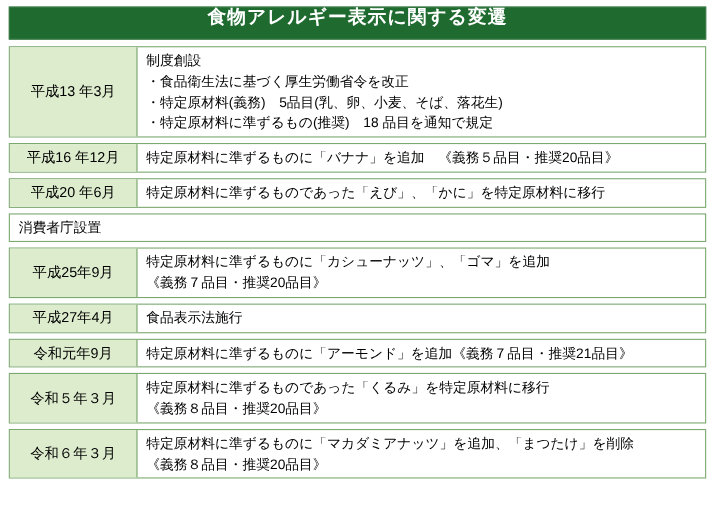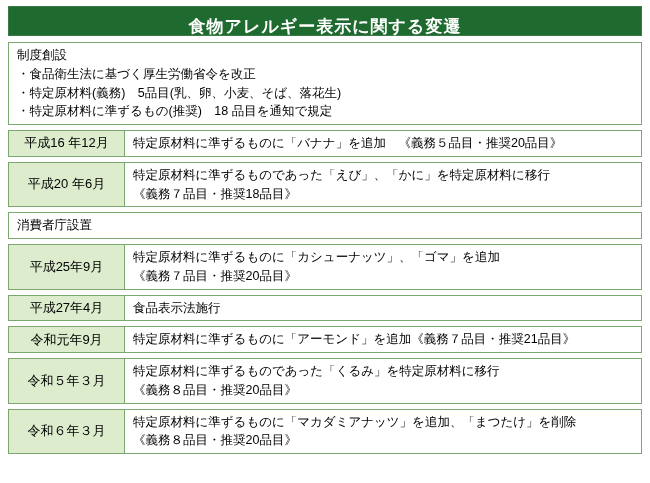--- a/index.html
+++ b/index.html
@@ -20,21 +20,21 @@
     position: relative;
     box-sizing: border-box;
     padding: 6px 8px 6px 8px;
   }
   
   .title-bar {
     height: 28px;
     background: #1f6b2f;
     border: 1px solid #3a7a46;
     display: flex;
-    align-items: flex-end;
+    align-items: flex-start;
     justify-content: center;
     margin-bottom: 6px;
   }
   .title-bar .title-text {
     color: #ffffff;
     font-size: 17px;
     font-weight: bold;
     letter-spacing: 1px;
     line-height: 1;
   }
@@ -87,40 +87,40 @@
 
 <div class="page">
 
   <div class="title-bar">
     <span class="title-text">食物アレルギー表示に関する変遷</span>
   </div>
 
   <div class="rows">
 
     <div class="row tall">
+      <div class="era">平成13 年3月</div>
       <div class="desc">
         <span class="line">制度創設</span>
         <span class="line">・食品衛生法に基づく厚生労働省令を改正</span>
         <span class="line">・特定原材料(義務)　5品目(乳、卵、小麦、そば、落花生)</span>
         <span class="line">・特定原材料に準ずるもの(推奨)　18 品目を通知で規定</span>
       </div>
     </div>
 
     <div class="row">
       <div class="era">平成16 年12月</div>
       <div class="desc">
         <span class="line">特定原材料に準ずるものに「バナナ」を追加　《義務５品目・推奨20品目》</span>
       </div>
     </div>
 
     <div class="row">
       <div class="era">平成20 年6月</div>
       <div class="desc">
         <span class="line">特定原材料に準ずるものであった「えび」、「かに」を特定原材料に移行</span>
-        <span class="line">《義務７品目・推奨18品目》</span>
       </div>
     </div>
 
     <div class="row">
       <div class="desc">
         <span class="line">消費者庁設置</span>
       </div>
     </div>
 
     <div class="row">

